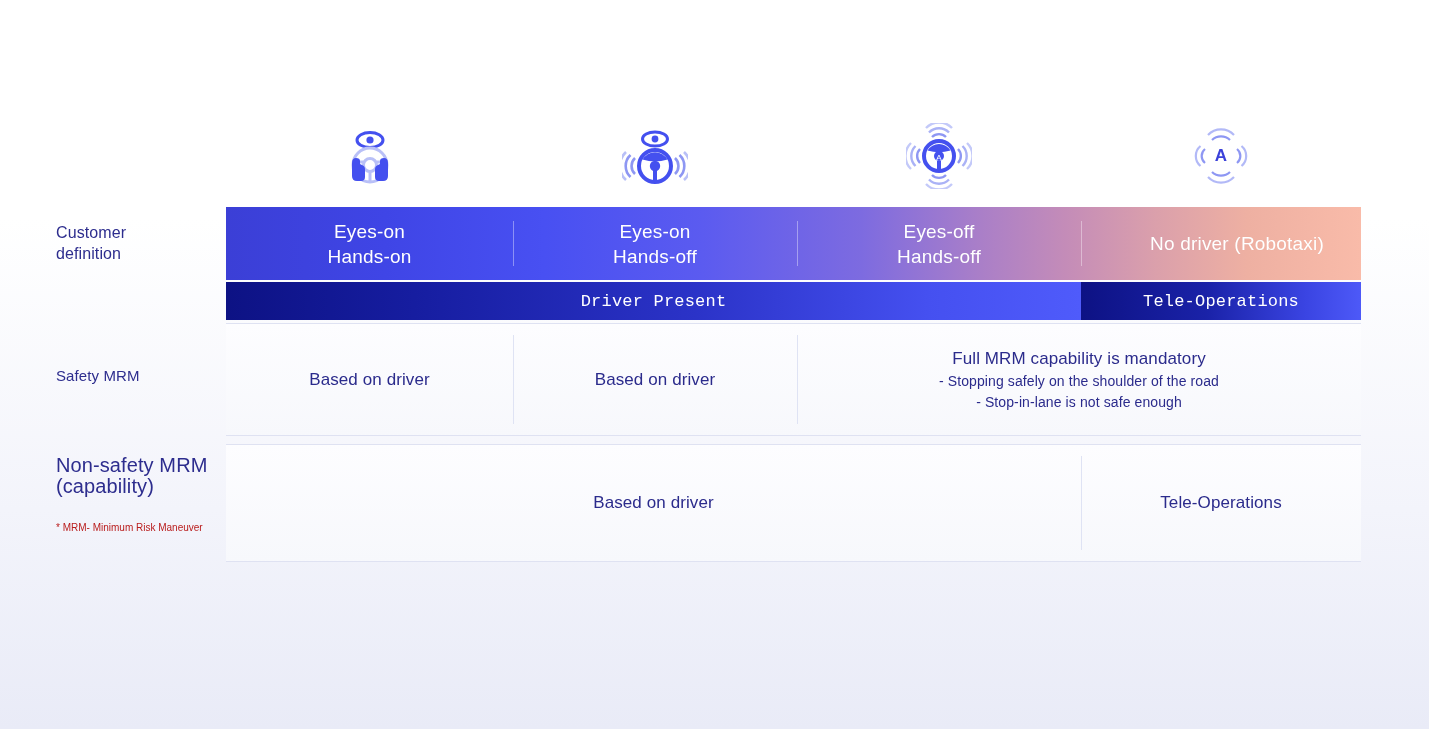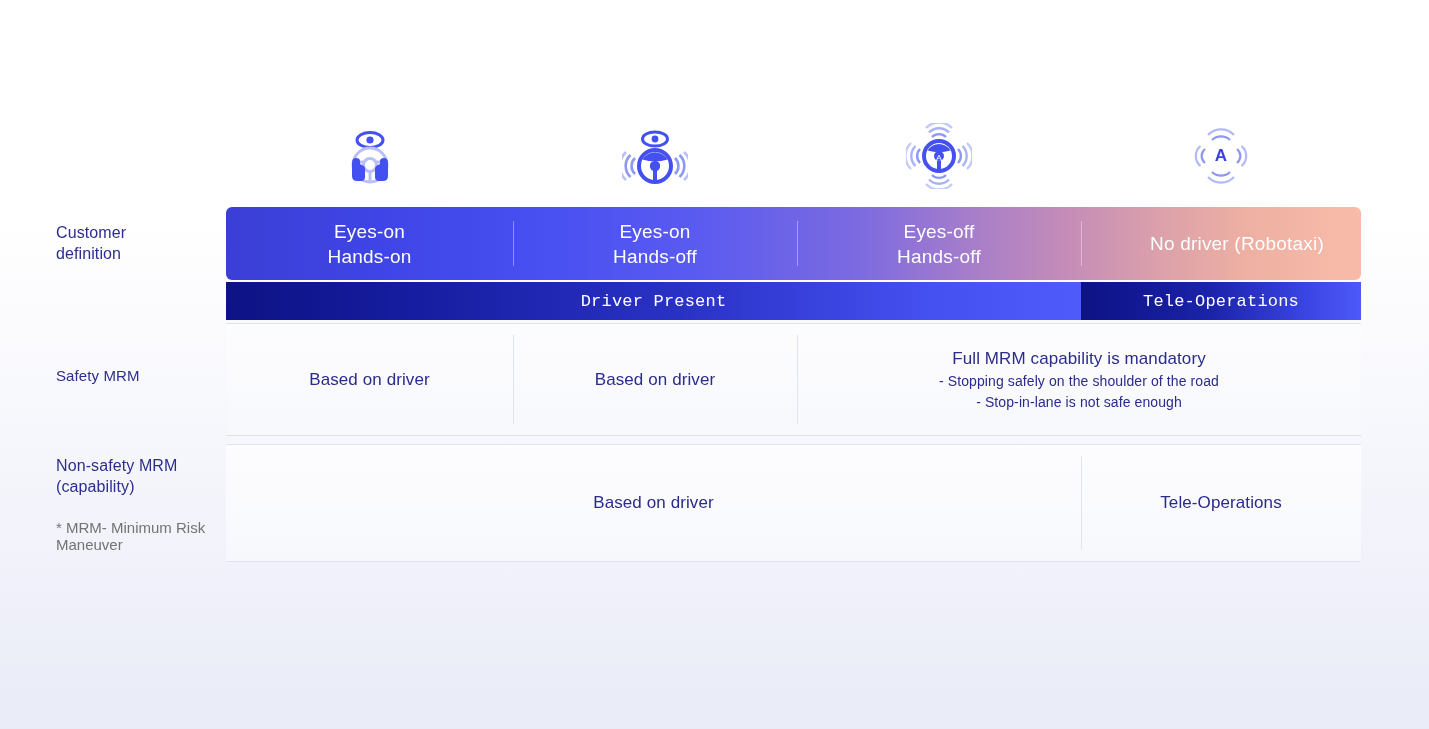--- a/index.html
+++ b/index.html
@@ -36,21 +36,20 @@
         #3b3fd6 0%,
         #3f45e6 14%,
         #4850f2 28%,
         #5b5bf0 42%,
         #7d6be0 56%,
         #a87ec9 66%,
         #c48cb8 74%,
         #dba0ab 82%,
         #eeb0a2 90%,
         #f9bba9 100%);
-    border-radius: 6px;
   }
   .gradient-band .vsep {
     position: absolute; top: 14px; bottom: 14px; width: 1px;
     background: rgba(255,255,255,0.38);
   }
   .band-label {
     position: absolute; top: 0; height: 73px;
     display: flex; flex-direction: column;
     align-items: center; justify-content: center;
     color: #ffffff; font-size: 19px; line-height: 25px;
@@ -101,24 +100,24 @@
   .cell .main { font-size: 17px; line-height: 24px; letter-spacing: .1px; }
   .cell .sub  { font-size: 14px; line-height: 21px; letter-spacing: .1px; }
 
   
   .row-label {
     position: absolute; left: 56px; width: 165px;
     color: #2d2d8e; font-weight: normal; letter-spacing: .1px;
   }
   #label-customer { top: 222px; font-size: 16px; line-height: 21px; }
   #label-safety  { top: 365px; font-size: 15px; line-height: 21px; }
-  #label-nonsafety { top: 455px; font-size: 16px; line-height: 21px; }
+  #label-nonsafety { top: 455px; font-size: 20px; line-height: 21px; }
   .footnote {
     position: absolute; left: 56px; width: 175px; top: 519px;
-    font-size: 15px; line-height: 17px; color: #737373; font-weight: normal;
+    font-size: 10px; line-height: 17px; color: #b91c1c; font-weight: normal;
   }
 </style>
 </head>
 <body>
 
 <div id="slide">
 
   <div class="icon-row">
 
     <div class="icon-cell col-1">

